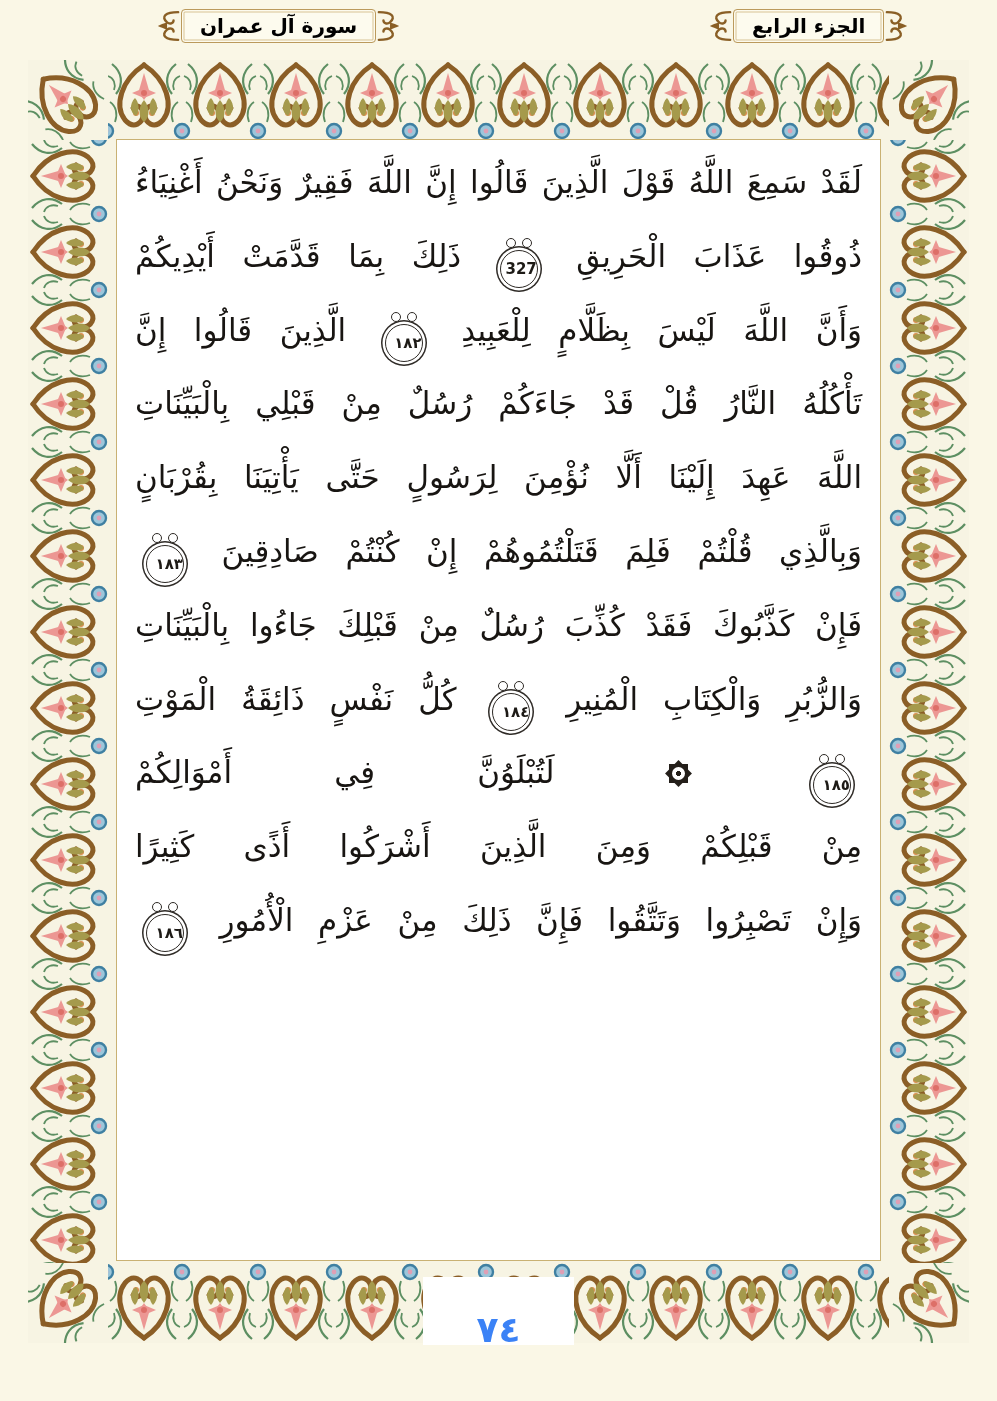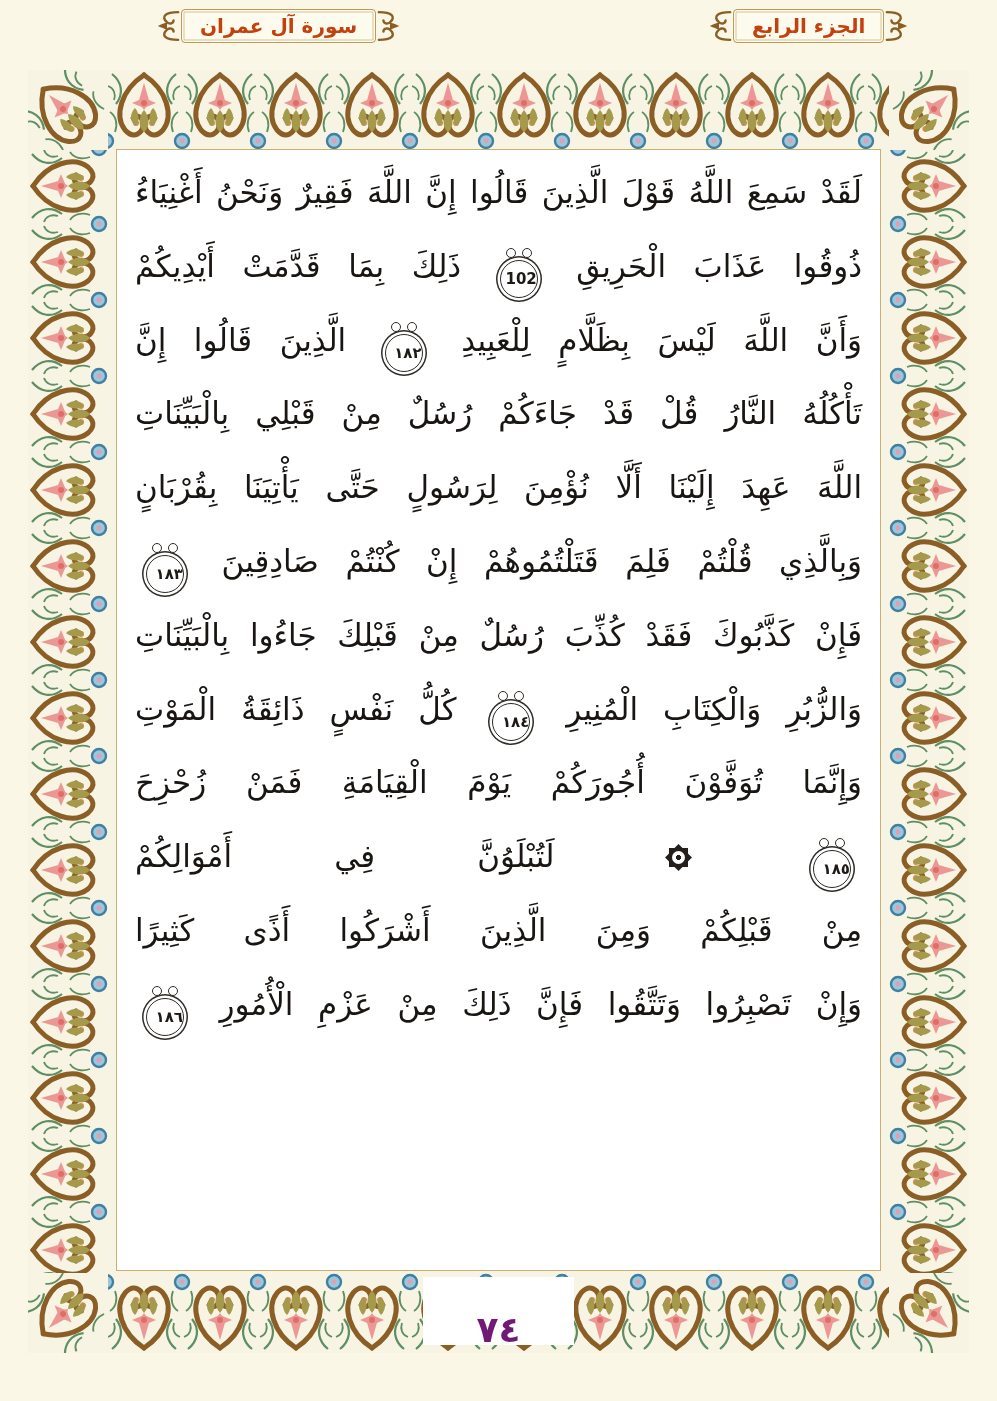--- a/index.html
+++ b/index.html
@@ -5,27 +5,27 @@
   html,body{margin:0;padding:0;}
   body{background:#efeadb;font-family:"DejaVu Sans",sans-serif;}
   .page{position:relative;width:997px;height:1401px;background:#faf7e6;overflow:hidden;margin:0 auto;}
 
   
   .header-row{position:absolute;top:8px;left:0;right:0;height:48px;}
   .cartouche-group{position:absolute;top:0;display:flex;align-items:center;gap:1px;}
   .cartouche-group.surah{left:156px;}
   .cartouche-group.juz{left:708px;}
   .cartouche{border:1.5px solid #bb9a5c;background:#fdfbee;border-radius:4px;
-             padding:4px 18px;color:#c2410c;font-size:20px;font-weight:bold;
+             padding:4px 18px;color:#000000;font-size:20px;font-weight:bold;
              min-width:96px;text-align:center;white-space:nowrap;
              box-shadow:inset 0 0 0 1.5px #fdfbee, inset 0 0 0 2.5px #d8c394;}
   .flourish{display:block;}
 
   
-  .frame{position:absolute;left:28px;top:70px;width:941px;height:1283px;background:#f7f4e3;}
+  .frame{position:absolute;left:28px;top:60px;width:941px;height:1283px;background:#f7f4e3;}
   .strip{position:absolute;display:block;}
   .strip.top{left:78px;top:0;width:785px;height:80px;}
   .strip.bottom{left:78px;bottom:0;width:785px;height:80px;}
   .strip.left{left:0;top:78px;width:80px;height:1127px;}
   .strip.right{right:0;top:78px;width:80px;height:1127px;}
   .corner{position:absolute;width:80px;height:80px;}
   .corner.tl{left:0;top:0;} .corner.tr{right:0;top:0;}
   .corner.bl{left:0;bottom:0;} .corner.br{right:0;bottom:0;}
   .defs-only{position:absolute;width:0;height:0;overflow:hidden;}
 
@@ -51,21 +51,21 @@
   .hizb{display:inline-block;width:25px;height:25px;position:relative;
         vertical-align:-3px;margin:0 9px;}
   .hizb::before,.hizb::after{content:"";position:absolute;inset:3px;background:#241f1a;}
   .hizb::after{transform:rotate(45deg);}
   .hizb .core{position:absolute;inset:6px;border-radius:50%;z-index:1;
         background:radial-gradient(circle,#241f1a 0 2.6px,#ffffff 2.6px);}
 
   
   .page-number-box{position:absolute;left:423px;top:1277px;width:151px;height:68px;
                    background:#ffffff;display:flex;align-items:center;justify-content:center;}
-  .page-number{color:#701a75;font-size:36px;font-weight:bold;margin-top:36px;}
+  .page-number{color:#3b82f6;font-size:36px;font-weight:bold;margin-top:36px;}
 </style>
 </head>
 <body>
 
 <svg class="defs-only" aria-hidden="true">
   <defs>
     <g id="bluedot">
       <circle cx="0" cy="71" r="7" fill="#9cc6da" stroke="#3f80a2" stroke-width="2.4"></circle>
       <circle cx="0" cy="71" r="2.4" fill="#df9fb5"></circle>
     </g>
@@ -162,28 +162,27 @@
         <use href="#tile" transform="translate(40,36) rotate(-135) translate(-38,-40)"></use>
       </svg>
     <svg class="corner br" width="80" height="80">
         <rect width="80" height="80" fill="#f7f4e3"></rect>
         <use href="#tile" transform="translate(40,36) rotate(135) translate(-38,-40)"></use>
       </svg>
 
     <div class="panel">
       <div class="text-block" id="lines">
           <div class="line" dir="rtl"><span class="w">لَقَدْ سَمِعَ اللَّهُ قَوْلَ الَّذِينَ قَالُوا إِنَّ اللَّهَ فَقِيرٌ وَنَحْنُ أَغْنِيَاءُ</span> </div>
-          <div class="line" dir="rtl"><span class="w">ذُوقُوا عَذَابَ الْحَرِيقِ</span> <span class="verse-badge"><span class="vn">102</span></span> <span class="w">ذَلِكَ بِمَا قَدَّمَتْ أَيْدِيكُمْ</span> </div>
+          <div class="line" dir="rtl"><span class="w">ذُوقُوا عَذَابَ الْحَرِيقِ</span> <span class="verse-badge"><span class="vn">327</span></span> <span class="w">ذَلِكَ بِمَا قَدَّمَتْ أَيْدِيكُمْ</span> </div>
           <div class="line" dir="rtl"><span class="w">وَأَنَّ اللَّهَ لَيْسَ بِظَلَّامٍ لِلْعَبِيدِ</span> <span class="verse-badge"><span class="vn">١٨٢</span></span> <span class="w">الَّذِينَ قَالُوا إِنَّ</span> </div>
           <div class="line" dir="rtl"><span class="w">تَأْكُلُهُ النَّارُ قُلْ قَدْ جَاءَكُمْ رُسُلٌ مِنْ قَبْلِي بِالْبَيِّنَاتِ</span> </div>
           <div class="line" dir="rtl"><span class="w">اللَّهَ عَهِدَ إِلَيْنَا أَلَّا نُؤْمِنَ لِرَسُولٍ حَتَّى يَأْتِيَنَا بِقُرْبَانٍ</span> </div>
           <div class="line" dir="rtl"><span class="w">وَبِالَّذِي قُلْتُمْ فَلِمَ قَتَلْتُمُوهُمْ إِنْ كُنْتُمْ صَادِقِينَ</span> <span class="verse-badge"><span class="vn">١٨٣</span></span> </div>
           <div class="line" dir="rtl"><span class="w">فَإِنْ كَذَّبُوكَ فَقَدْ كُذِّبَ رُسُلٌ مِنْ قَبْلِكَ جَاءُوا بِالْبَيِّنَاتِ</span> </div>
           <div class="line" dir="rtl"><span class="w">وَالزُّبُرِ وَالْكِتَابِ الْمُنِيرِ</span> <span class="verse-badge"><span class="vn">١٨٤</span></span> <span class="w">كُلُّ نَفْسٍ ذَائِقَةُ الْمَوْتِ</span> </div>
-          <div class="line" dir="rtl"><span class="w">وَإِنَّمَا تُوَفَّوْنَ أُجُورَكُمْ يَوْمَ الْقِيَامَةِ فَمَنْ زُحْزِحَ</span> </div>
           <div class="line" dir="rtl"> <span class="verse-badge"><span class="vn">١٨٥</span></span> <span class="hizb"><i class="core"></i></span> <span class="w">لَتُبْلَوُنَّ فِي أَمْوَالِكُمْ</span> </div>
           <div class="line" dir="rtl"><span class="w">مِنْ قَبْلِكُمْ وَمِنَ الَّذِينَ أَشْرَكُوا أَذًى كَثِيرًا</span> </div>
           <div class="line" dir="rtl"><span class="w">وَإِنْ تَصْبِرُوا وَتَتَّقُوا فَإِنَّ ذَلِكَ مِنْ عَزْمِ الْأُمُورِ</span> <span class="verse-badge"><span class="vn">١٨٦</span></span> </div>
         </div>
     </div>
   </div>
 
   <div class="page-number-box">
     <span class="page-number">٧٤</span>
   </div>

